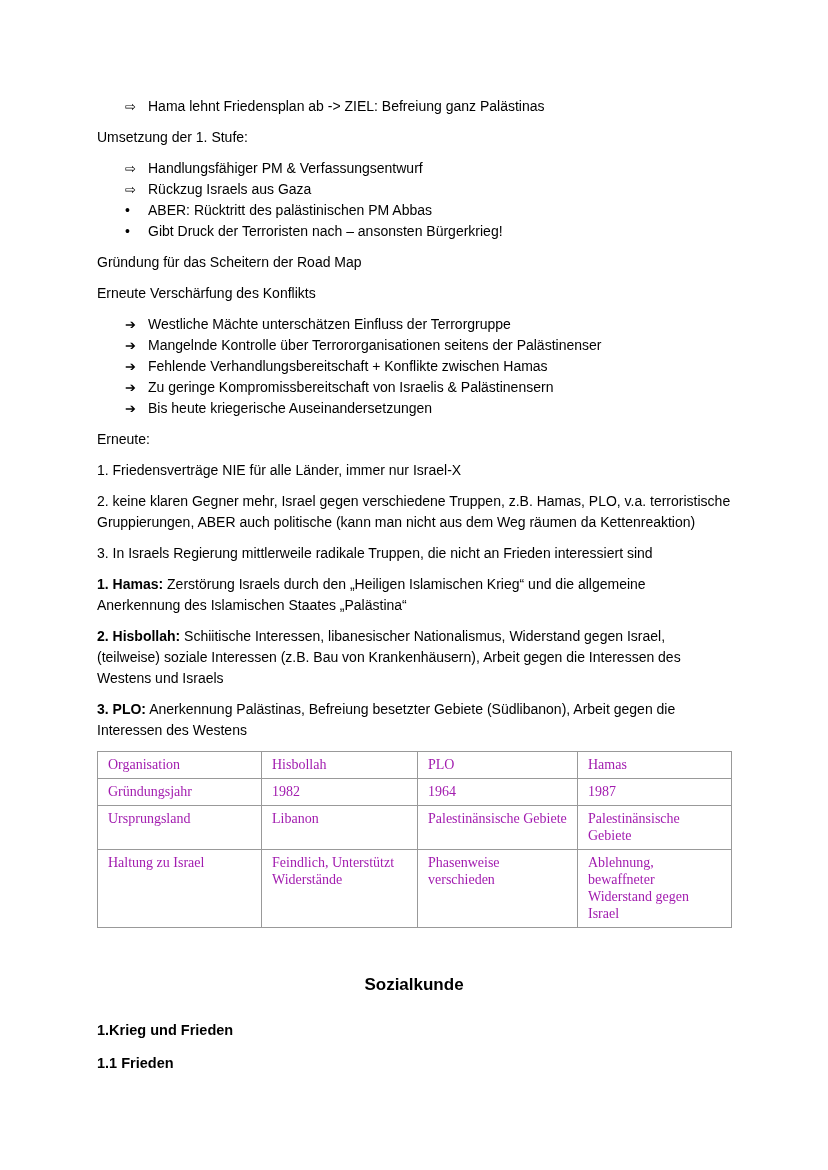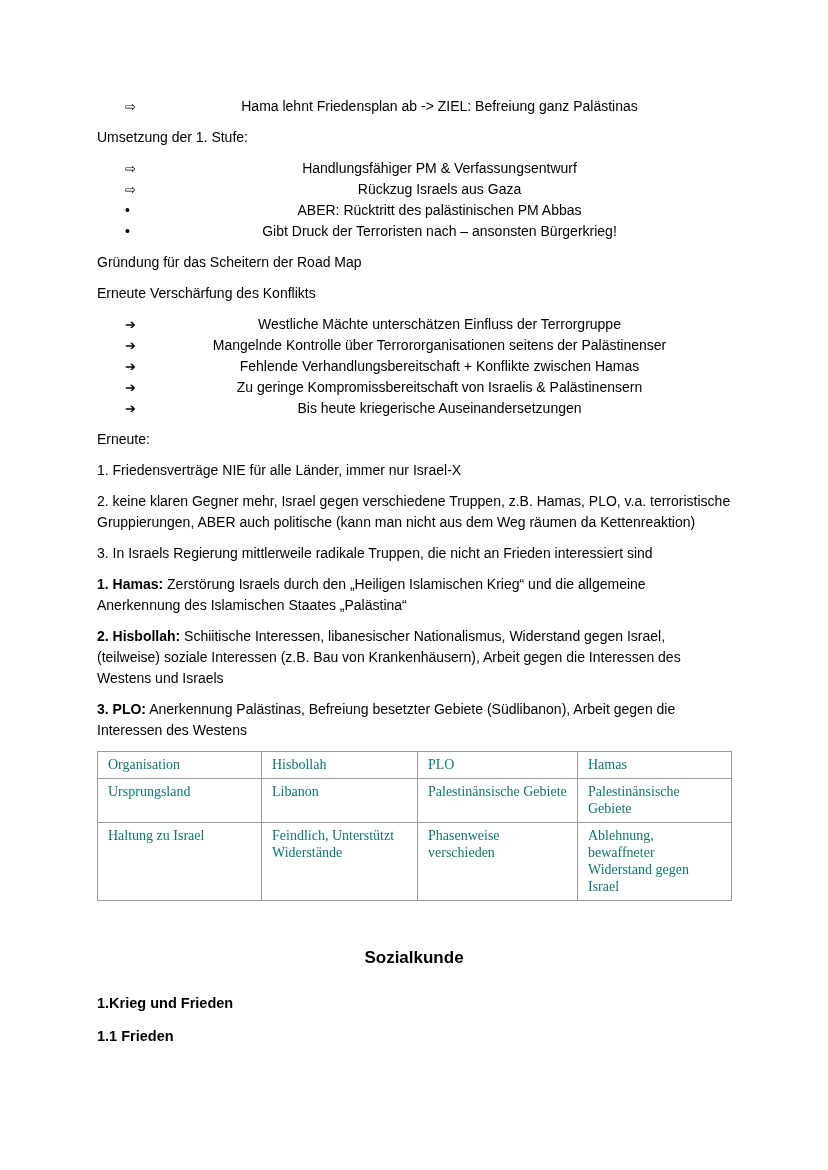--- a/index.html
+++ b/index.html
@@ -29,37 +29,37 @@
     line-height: 21px;
     padding-left: 28px;
   }
   .li .marker {
     flex: none;
     width: 23px;
     font-size: 13px;
   }
   .li .marker.dot { font-size: 14px; }
   .li .marker.heavy { font-size: 13px; }
-  .li .txt { flex: 1; text-align: center; }
+  .li .txt { flex: 1; }
   .bold { font-weight: bold; text-align: center; }
   .heading {
     font-size: 14px;
     line-height: 21px;
     font-weight: bold;
     margin-bottom: 10px;
   }
   table.org-table {
     border-collapse: collapse;
     table-layout: fixed;
     width: 634px;
     margin-top: 4px;
     font-family: "Liberation Serif", serif;
     font-size: 14px;
     line-height: 17px;
-    color: #0f766e;
+    color: #a21caf;
   }
   table.org-table td {
     border: 1px solid #999999;
     vertical-align: top;
     padding: 4px 10px 5px 10px;
   }
   table.org-table col.c1 { width: 164px; }
   table.org-table col.c2 { width: 156px; }
   table.org-table col.c3 { width: 160px; }
   table.org-table col.c4 { width: 154px; }
@@ -160,20 +160,26 @@
         <col class="c4">
     </colgroup>
     <tbody>
       <tr>
         <td>Organisation</td>
         <td>Hisbollah</td>
         <td>PLO</td>
         <td>Hamas</td>
       </tr>
       <tr>
+        <td>Gründungsjahr</td>
+        <td>1982</td>
+        <td>1964</td>
+        <td>1987</td>
+      </tr>
+      <tr>
         <td>Ursprungsland</td>
         <td>Libanon</td>
         <td>Palestinänsische Gebiete</td>
         <td>Palestinänsische Gebiete</td>
       </tr>
       <tr>
         <td>Haltung zu Israel</td>
         <td>Feindlich, Unterstützt Widerstände</td>
         <td>Phasenweise verschieden</td>
         <td>Ablehnung, bewaffneter Widerstand gegen Israel</td>

